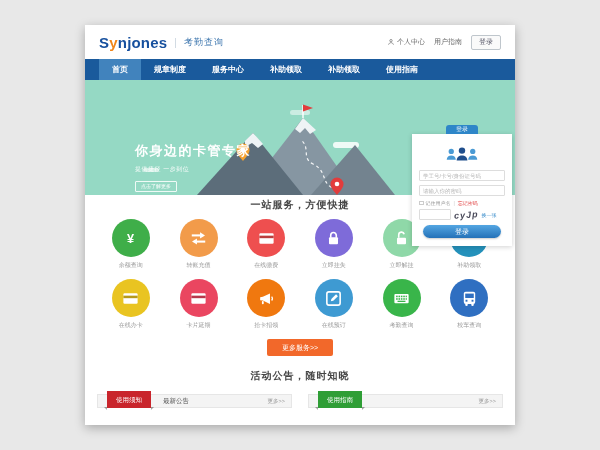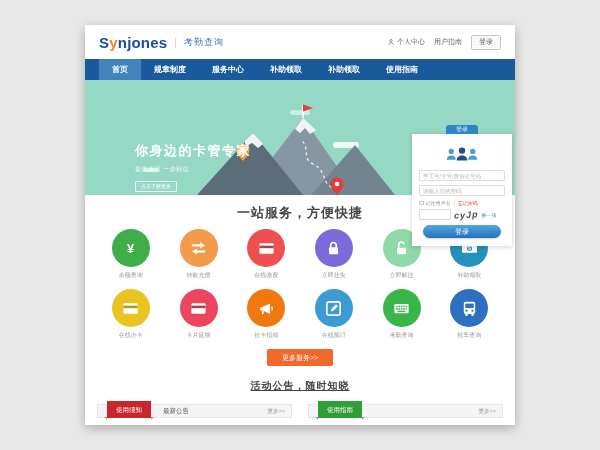--- a/index.html
+++ b/index.html
@@ -52,34 +52,34 @@
   .captcha-row { display:flex; align-items:center; gap:3px; margin-bottom:5px; }
   .captcha-row input { width:32px; margin:0; }
   .captcha-img { font-size:9px; font-weight:bold; font-style:italic; color:#4a4a5a;
                  letter-spacing:1px; transform:rotate(-4deg); }
   .refresh { font-size:5px; color:#2e86c8; cursor:pointer; }
   .login-btn { display:block; width:78px; margin:2px auto 0; height:13px; line-height:13px;
                text-align:center; color:#fff; font-size:7px; border-radius:7px; cursor:pointer;
                background:linear-gradient(#54a6e2,#2471b8); box-shadow:0 1px 2px rgba(0,0,0,.2); }
 
   
-  .sec-title { text-align:center; font-size:13px; font-weight:bold; color:#454545;
-               letter-spacing:1px; margin-top:9px; }
+  .sec-title { text-align:center; font-size:10px; font-weight:bold; color:#454545;
+               letter-spacing:1px; margin-top:3px; }
   .grid { margin-top:7px; }
   .grid-row { display:flex; padding:0 12px; margin-bottom:9px; }
   .svc { flex:1; text-align:center; cursor:pointer; }
   .circle { width:38px; height:38px; border-radius:50%; margin:0 auto;
             display:flex; align-items:center; justify-content:center; }
   .svc-label { font-size:6px; color:#999; margin-top:4px; }
   .more-btn { display:block; width:66px; margin:3px auto 0; text-align:center; background:#f2682a;
               color:#fff; font-size:7px; padding:3.5px 0; border-radius:2px; cursor:pointer; }
 
   
   .ann-title { text-align:center; font-size:10px; font-weight:bold; color:#454545;
-               letter-spacing:1px; margin-top:13px;text-decoration:underline; }
+               letter-spacing:1px; margin-top:13px; }
   .ann-cols { display:flex; gap:16px; padding:0 12px; margin-top:11px; }
   .ann-col { flex:1; }
   .ann-bar { background:#f4f4f4; border:1px solid #e6e6e6; height:14px;
              display:flex; align-items:center; position:relative; }
   .ribbon { position:relative; color:#fff; font-size:6.5px; height:17px; line-height:17px;
             padding:0 9px; margin-top:-4px; margin-left:9px; cursor:pointer; }
   .ribbon.red { background:#c9252c; }
   .ribbon.green { background:#2f9e36; }
   .ribbon::before { content:""; position:absolute; left:-3px; bottom:-2px;
                     border-top:3px solid rgba(0,0,0,.35); border-left:3px solid transparent; }

